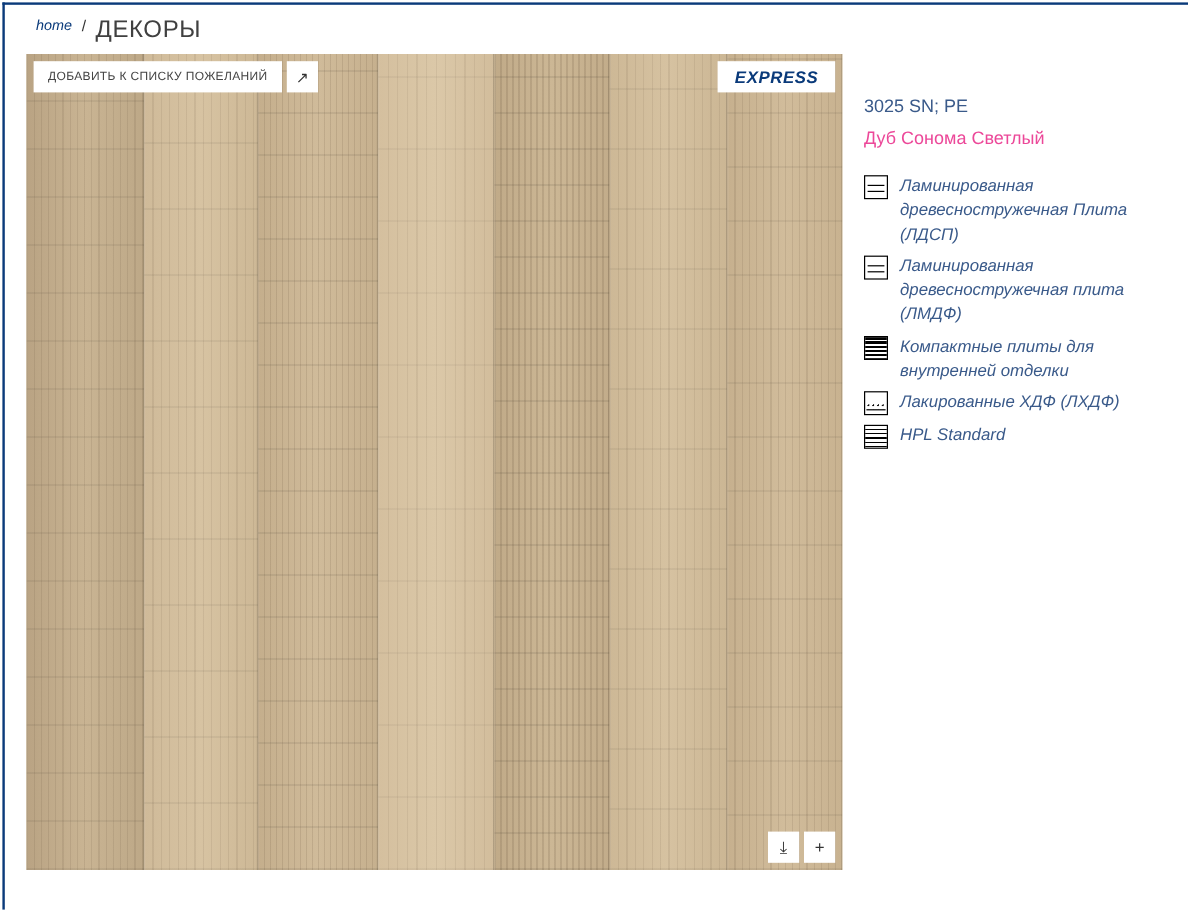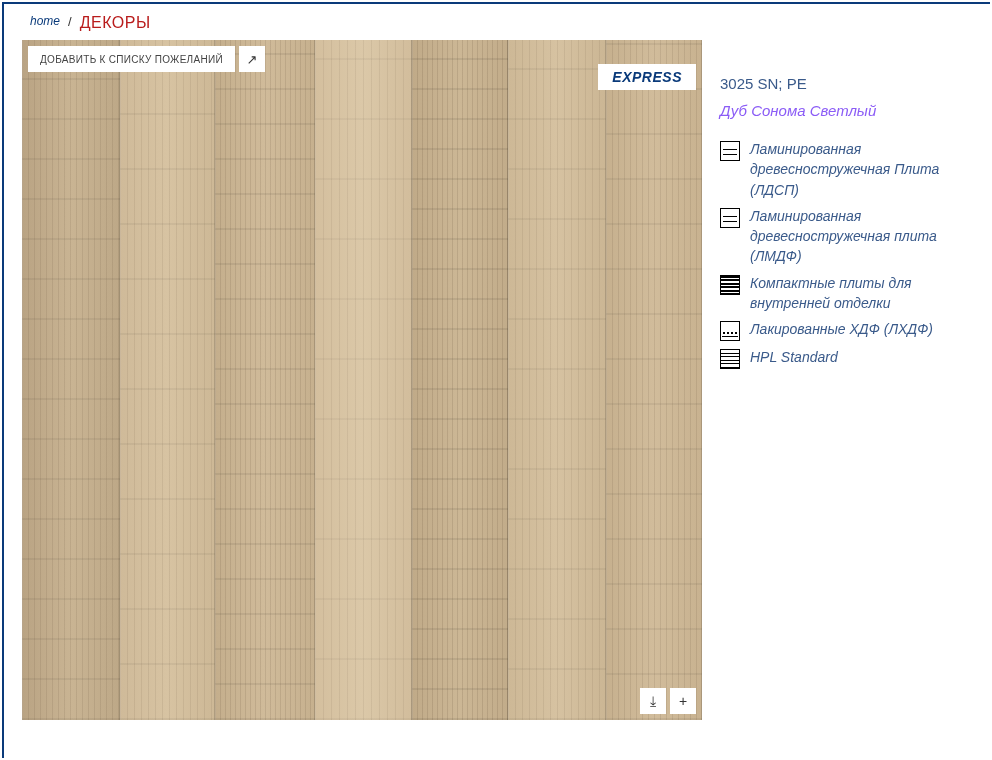--- a/index.html
+++ b/index.html
@@ -28,22 +28,22 @@
     font-size: 13px;
   }
   .breadcrumb a {
     color: #0a3a7a;
     text-decoration: none;
     font-style: italic;
     font-size: 12px;
   }
   .breadcrumb .sep { color: #333; }
   .breadcrumb .current {
-    color: #b91c1c;
-    font-size: 16px;
+    color: #404040;
+    font-size: 20px;
     letter-spacing: 0.5px;
   }
   .content {
     display: flex;
     gap: 18px;
   }
   .image-area {
     position: relative;
     width: 680px;
     height: 680px;
@@ -87,21 +87,21 @@
     height: 26px;
     font-size: 13px;
     color: #333;
     cursor: pointer;
     display: flex;
     align-items: center;
     justify-content: center;
   }
   .express-badge {
     position: absolute;
-    top: 24px;
+    top: 6px;
     right: 6px;
     background: #fff;
     height: 26px;
     padding: 0 14px;
     display: flex;
     align-items: center;
     z-index: 2;
     justify-content: center;
   }
   .express-badge span {
@@ -135,24 +135,23 @@
     width: 236px;
     padding-top: 6px;
   }
   .sku {
     color: #3a5a8a;
     font-size: 15px;
     margin-bottom: 10px;
     margin-top: 29px;
   }
   .product-name {
-    color: #8b5cf6;
+    color: #ec4899;
     font-size: 15px;
     margin-bottom: 20px;
-    font-style: italic;
   }
   .material-list {
     display: flex;
     flex-direction: column;
     gap: 6px;
     font-style: italic;
   }
   .material-item {
     display: flex;
     gap: 10px;

